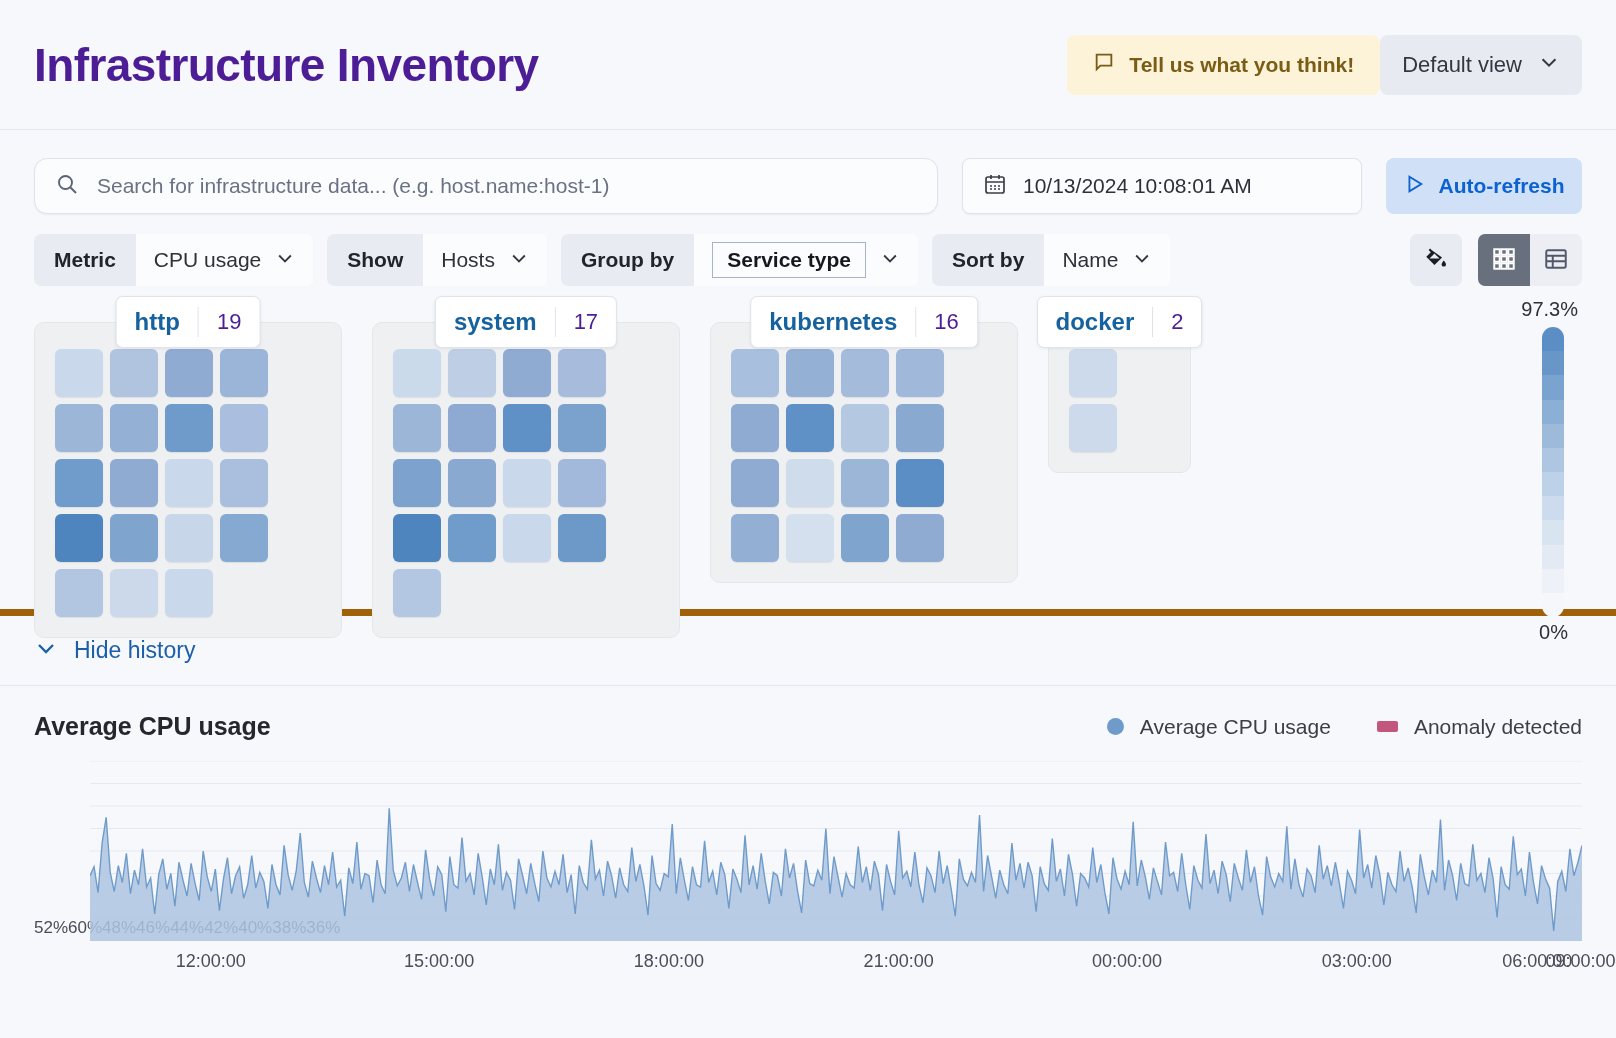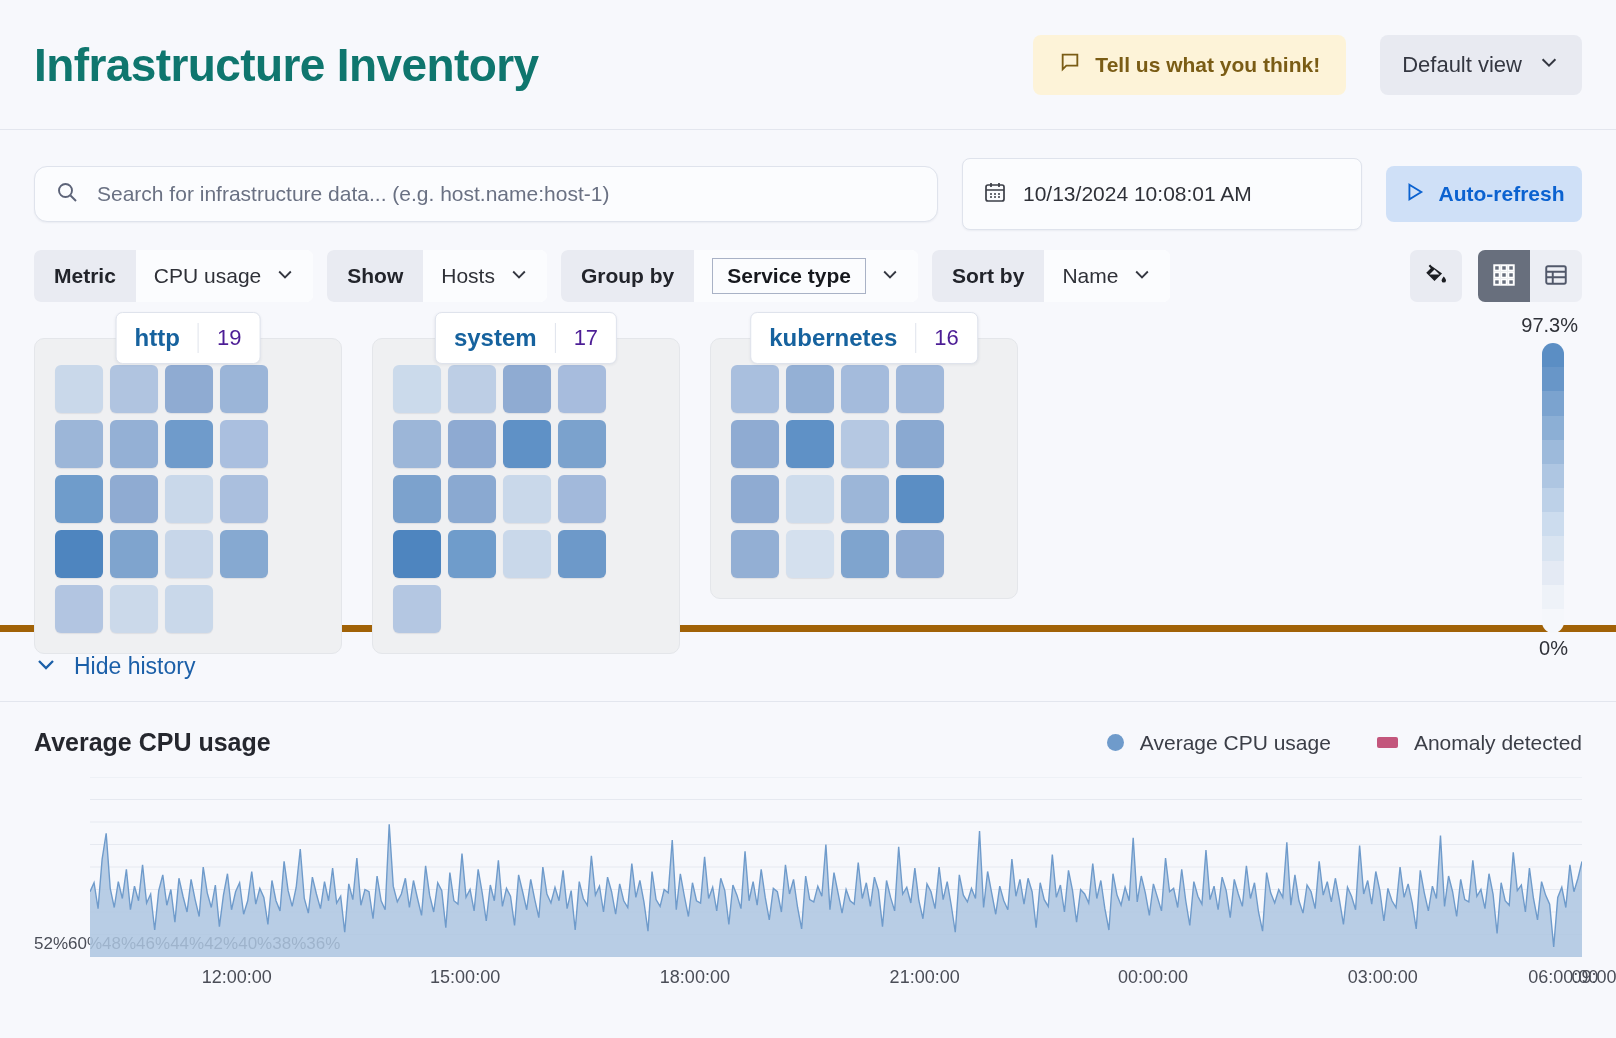--- a/index.html
+++ b/index.html
@@ -19,29 +19,28 @@
     border-bottom: 1px solid #e3e6ee;
     display: flex;
     align-items: center;
     padding: 0 34px;
     position: relative;
   }
   .page-title {
     font-size: 46px;
     font-weight: 700;
     letter-spacing: -0.6px;
-    color: #0f766e;
+    color: #4c1d95;
     margin: 0;
     white-space: nowrap;
   }
   .header-right {
     margin-left: auto;
     display: flex;
     align-items: center;
-    gap: 34px;
   }
   .feedback-btn {
     background: #fdf3d8;
     border: none;
     border-radius: 8px;
     padding: 0 26px;
     height: 60px;
     display: flex;
     align-items: center;
     gap: 14px;
@@ -86,21 +85,21 @@
     box-shadow: 0 1px 2px rgba(40,50,80,.06);
   }
   .search-box input {
     border: none; outline: none; background: transparent;
     font-size: 21px; font-family: inherit; color: #343741;
     width: 100%;
   }
   .search-box input::placeholder { color: #6a7183; }
   .date-box {
     width: 400px;
-    height: 72px;
+    height: 56px;
     background: #fbfcfe;
     border: 1px solid #dfe3ec;
     border-radius: 8px;
     display: flex;
     align-items: center;
     gap: 16px;
     padding: 0 20px;
     font-size: 21px;
     color: #2f3138;
     box-shadow: 0 1px 2px rgba(40,50,80,.06);
@@ -306,21 +305,21 @@
   .plot-wrap { flex: 1 1 auto; position: relative; }
   .plot { width: 100%; height: 180px; display: block; }
   .x-axis {
     display: flex;
     margin-top: 10px;
     font-size: 18px;
     color: #4a4d57;
     position: relative;
     height: 26px;
   }
-  .x-tick { position: absolute; transform: translateX(-50%); white-space: nowrap; margin-left: 26px; }
+  .x-tick { position: absolute; transform: translateX(-50%); white-space: nowrap; }
 </style>
 </head>
 <body>
 
 <div class="header">
   <h1 class="page-title">Infrastructure Inventory</h1>
   <div class="header-right">
     <button class="feedback-btn">
       <span>
         <svg width="22" height="22" viewBox="0 0 24 24" fill="none" stroke="#7a5c15" stroke-width="2">
@@ -525,20 +524,30 @@
           <div class="cell" style="background: rgb(181, 200, 226);"></div>
           <div class="cell" style="background: rgb(138, 169, 209);"></div>
           <div class="cell" style="background: rgb(143, 171, 210);"></div>
           <div class="cell" style="background: rgb(206, 220, 236);"></div>
           <div class="cell" style="background: rgb(156, 182, 216);"></div>
           <div class="cell" style="background: rgb(91, 142, 196);"></div>
           <div class="cell" style="background: rgb(147, 175, 212);"></div>
           <div class="cell" style="background: rgb(212, 224, 238);"></div>
           <div class="cell" style="background: rgb(127, 164, 206);"></div>
           <div class="cell" style="background: rgb(143, 171, 210);"></div>
+        </div>
+      </div>
+      <div class="group">
+        <div class="group-header">
+          <span class="group-name">docker</span>
+          <span class="group-count">2</span>
+        </div>
+        <div class="group-body" style="width: 143px;">
+          <div class="cell" style="background: rgb(204, 218, 235);"></div>
+          <div class="cell" style="background: rgb(204, 218, 235);"></div>
         </div>
       </div>
     </div>
 
   <div class="legend-bar-wrap">
     <span class="legend-top">97.3%</span>
     <div class="legend-bar" id="legend-bar">
         <div class="legend-seg" style="background: rgb(91, 142, 196);"></div>
         <div class="legend-seg" style="background: rgb(104, 150, 200);"></div>
         <div class="legend-seg" style="background: rgb(123, 163, 207);"></div>

